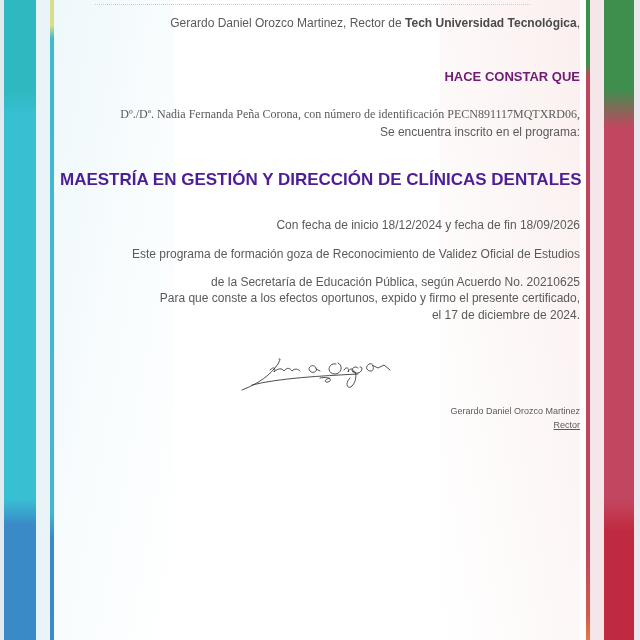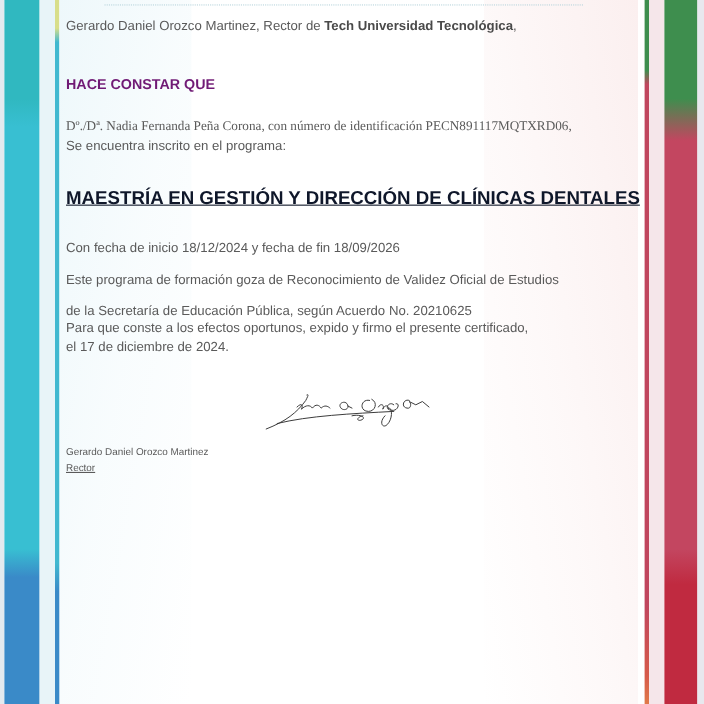--- a/index.html
+++ b/index.html
@@ -26,27 +26,27 @@
     .right-thin { position:absolute; left:586px; top:0; width:4px; height:640px;
       background: linear-gradient(180deg, #3e8e4e 0%, #3e8e4e 10%, #c0465e 12%, #c0465e 86%, #d65a4a 96%, #e07a4a 100%); }
     .right-gap { position:absolute; left:590px; top:0; width:14px; height:640px; background:#f5e6ea; }
     .right-band { position:absolute; left:604px; top:0; width:30px; height:640px;
       background: linear-gradient(180deg, #3e8e4e 0%, #3e8e4e 14%, #c34660 20%, #c34660 78%, #c02a40 83%, #c02a40 100%); }
     .right-outer-edge { position:absolute; left:634px; top:0; width:6px; height:640px; background:#e8e8ee; }
 
     .dotted-rule { position:absolute; left:95px; right:110px; top:4px; border-top:1px dotted #b8d4dc; }
 
     .content { position:absolute; left:60px; right:60px; top:0; text-align:center; }
-    .line { position:absolute; left:0; right:0; text-align:left; white-space:nowrap; }
+    .line { position:absolute; left:0; right:0; text-align:right; white-space:nowrap; }
     .t-rector { top:16px; font-size:12px; color:#5a5a5a; }
     .t-rector b { color:#4a4a4a; }
     .t-hace { top:69px; font-size:13px; font-weight:bold; color:#701a75; }
     .t-name { top:107px; font-size:12px;font-family:Liberation Serif, serif; }
     .t-inscrito { top:125px; font-size:12px; }
-    .t-program { top:170px; font-size:17px; font-weight:bold; color:#0f172a;text-decoration:underline; }
+    .t-program { top:170px; font-size:17px; font-weight:bold; color:#4c1d95; }
     .t-fechas { top:218px; font-size:12px; }
     .t-rvoe1 { top:247px; font-size:12px; }
     .t-rvoe2 { top:275px; font-size:12px; }
     .t-conste1 { top:291px; font-size:12px; }
     .t-conste2 { top:308px; font-size:12px; }
     .signature { position:absolute; left:240px; top:350px; width:155px; height:45px; }
     .t-signer { top:406px; font-size:9px; }
     .t-role { top:420px; font-size:9px;text-decoration:underline; }
   </style>
 </head>

